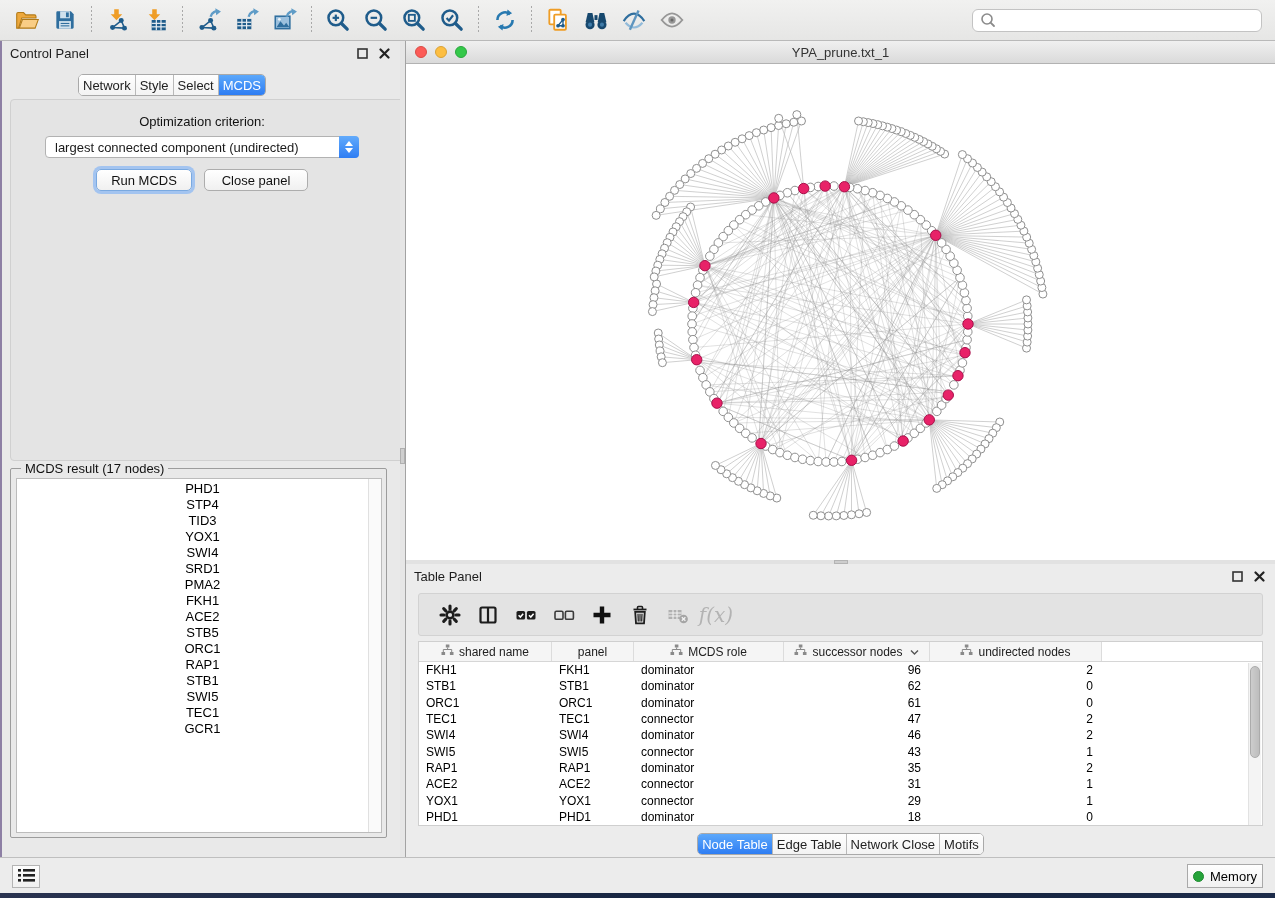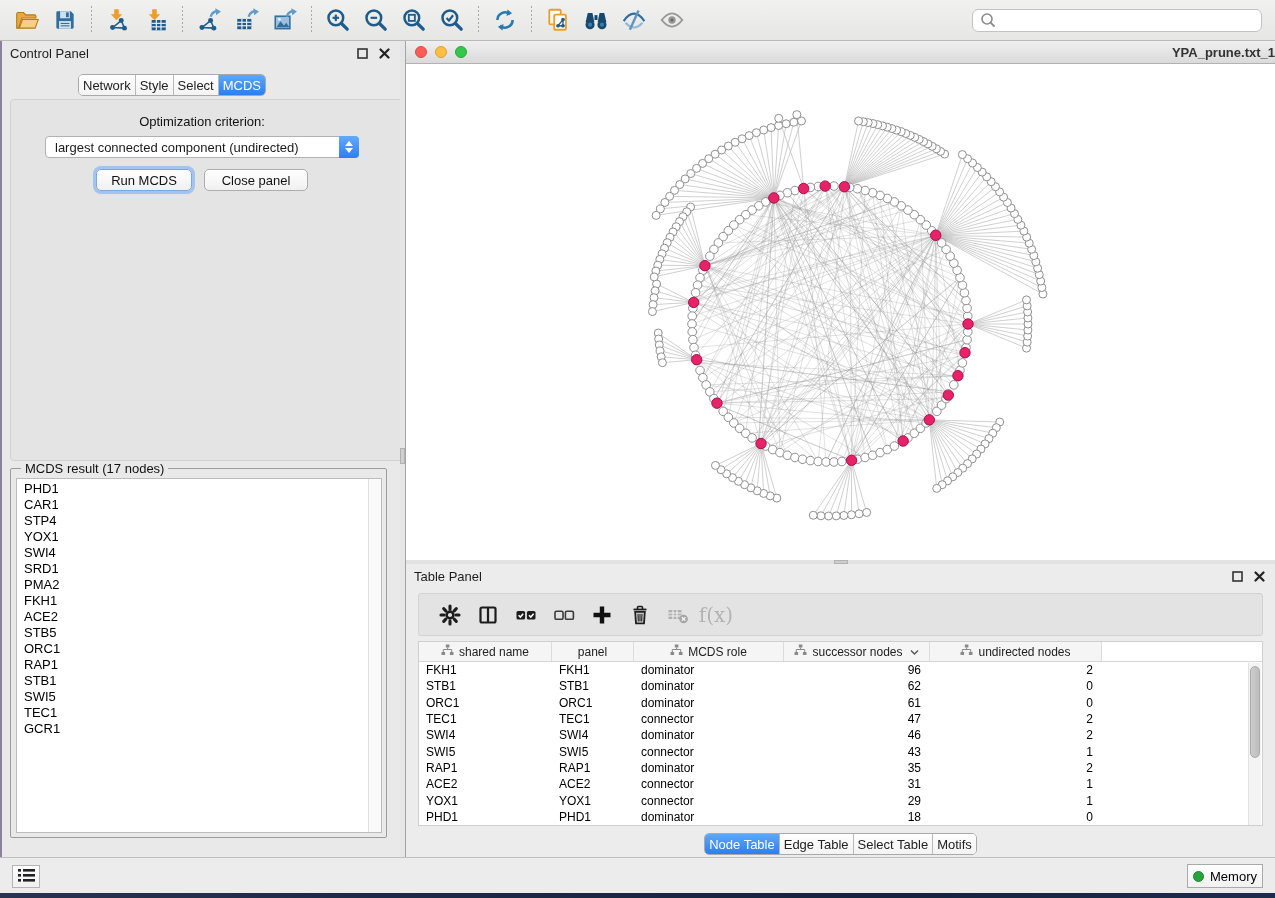--- a/index.html
+++ b/index.html
@@ -54,21 +54,21 @@
     background:linear-gradient(#62abfc,#2e7df3); display:flex; flex-direction:column;
     align-items:center; justify-content:center; gap:2px; }
   .chev-up { width:0; height:0; border-left:4px solid transparent; border-right:4px solid transparent; border-bottom:5px solid #fff; }
   .chev-dn { width:0; height:0; border-left:4px solid transparent; border-right:4px solid transparent; border-top:5px solid #fff; }
   .mac-btn { height:22px; background:linear-gradient(#ffffff,#f0f0f0); border:1px solid #adadad;
     border-radius:5px; font-size:13px; color:#111; cursor:pointer; font-family:inherit; }
   #run-mcds-btn { position:absolute; left:85px; top:69px; width:96px;
     box-shadow:0 0 0 3px rgba(110,170,250,.55); border-color:#7aa9e0; }
   #close-panel-btn { position:absolute; left:193px; top:69px; width:104px; }
 
-  #mcds-groupbox { left:8px; top:427px; width:377px; height:370px; border:1px solid #9c9c9c; border-radius:2px; }
+  #mcds-groupbox { left:8px; top:427px; width:377px; height:370px; border:1px solid #9c9c9c; border-radius:2px;text-align:center; }
   #mcds-legend { position:absolute; left:10px; top:-8px; background:#e9e9e9; padding:0 4px; font-size:13px; color:#111; }
   #mcds-list { position:absolute; left:5px; top:9px; width:366px; height:355px; background:#fff;
     border:1px solid #bcbcbc; overflow:hidden; }
   #mcds-items { position:absolute; left:0; top:2px; width:100%; }
   .mcds-item { padding:0 0 0 7px; height:16px; line-height:16px; font-size:13px; color:#000; }
   #mcds-scroll-track { position:absolute; right:0; top:0; width:13px; height:100%;
     background:#fafafa; border-left:1px solid #e0e0e0; }
 
   
   #v-splitter { left:400px; top:41px; width:6px; height:816px; background:#e6e6e6;
@@ -80,31 +80,31 @@
     background:#cdcdcd; border:1px solid #b3b3b3; }
 
   
   #network-window { left:406px; top:41px; width:869px; height:519px; background:#fff; }
   #network-titlebar { height:23px; background:linear-gradient(#f0f0f0,#dadada);
     border-bottom:1px solid #b2b2b2; display:flex; align-items:center; position:relative; }
   .traffic { width:12px; height:12px; border-radius:50%; margin-left:8px; cursor:pointer; }
   .traffic.red { background:#fc5b57; border:1px solid #d94c45; margin-left:9px; }
   .traffic.yellow { background:#fdbe41; border:1px solid #d9a236; }
   .traffic.green { background:#34c84a; border:1px solid #2aa73d; }
-  #network-title { position:absolute; left:0; right:0; text-align:right; font-size:13px; font-weight:bold; color:#333; }
+  #network-title { position:absolute; left:0; right:0; text-align:center; font-size:13px; font-weight:normal; color:#333; }
   #network-canvas { position:relative; width:869px; height:496px; background:#fff; overflow:hidden; cursor:default; }
 
   
   #table-panel { left:406px; top:564px; width:869px; height:293px; background:#ececec; }
   #table-toolbar { position:absolute; left:12px; top:29px; width:845px; height:43px;
     background:#e3e3e3; border:1px solid #d2d2d2; border-radius:3px; display:flex; align-items:center; padding-left:12px; }
   .tt-btn { width:38px; height:36px; border:none; background:transparent; display:flex;
     align-items:center; justify-content:center; cursor:pointer; }
   .tt-btn svg { width:24px; height:24px; }
-  .fx-glyph { font-family:"DejaVu Serif","Liberation Serif",serif; 
+  .fx-glyph { font-family:"DejaVu Serif","Liberation Serif",serif; font-style:italic;
     font-size:20px; color:#b3b3b3; }
   #node-table { position:absolute; left:12px; top:77px; width:845px; height:185px;
     background:#fff; border:1px solid #cfcfcf; overflow:hidden; }
   #table-head { display:flex; height:20px; border-bottom:1px solid #d6d6d6; background:#fff; }
   .th { display:flex; align-items:center; justify-content:center; gap:5px;
     background:#f5f5f5; border-right:1px solid #dcdcdc; font-size:12px; color:#222; cursor:pointer; }
   .th .sort { margin-left:2px; }
   .tr { display:flex; height:16.3px; align-items:center; cursor:default; }
   .td { font-size:12px; color:#000; overflow:hidden; white-space:nowrap; }
   .td.left { padding-left:7px; text-align:left; }
@@ -330,22 +330,22 @@
     </div>
     <button id="run-mcds-btn" class="mac-btn">Run MCDS</button>
     <button id="close-panel-btn" class="mac-btn">Close panel</button>
   </div>
 
   <div id="mcds-groupbox" class="abs">
     <span id="mcds-legend">MCDS result (17 nodes)</span>
     <div id="mcds-list">
       <div id="mcds-items">
           <div class="mcds-item">PHD1</div>
-          <div class="mcds-item">CAR1</div>
           <div class="mcds-item">STP4</div>
+          <div class="mcds-item">TID3</div>
           <div class="mcds-item">YOX1</div>
           <div class="mcds-item">SWI4</div>
           <div class="mcds-item">SRD1</div>
           <div class="mcds-item">PMA2</div>
           <div class="mcds-item">FKH1</div>
           <div class="mcds-item">ACE2</div>
           <div class="mcds-item">STB5</div>
           <div class="mcds-item">ORC1</div>
           <div class="mcds-item">RAP1</div>
           <div class="mcds-item">STB1</div>
@@ -1182,21 +1182,21 @@
       </div>
     <div id="table-vscroll">
         <div class="thumb"></div>
       </div>
   </div>
 
   <div id="table-tabs-wrap">
       <div id="table-tabs" class="seg-tabs">
         <div class="seg-tab selected">Node Table</div>
         <div class="seg-tab">Edge Table</div>
-        <div class="seg-tab">Select Table</div>
+        <div class="seg-tab">Network Close</div>
         <div class="seg-tab">Motifs</div>
       </div>
     </div>
 </div>
 
 <div id="status-bar" class="abs">
   <button id="status-list-btn">
     <span>
       <svg width="22" height="22">
           <g fill="#222">

